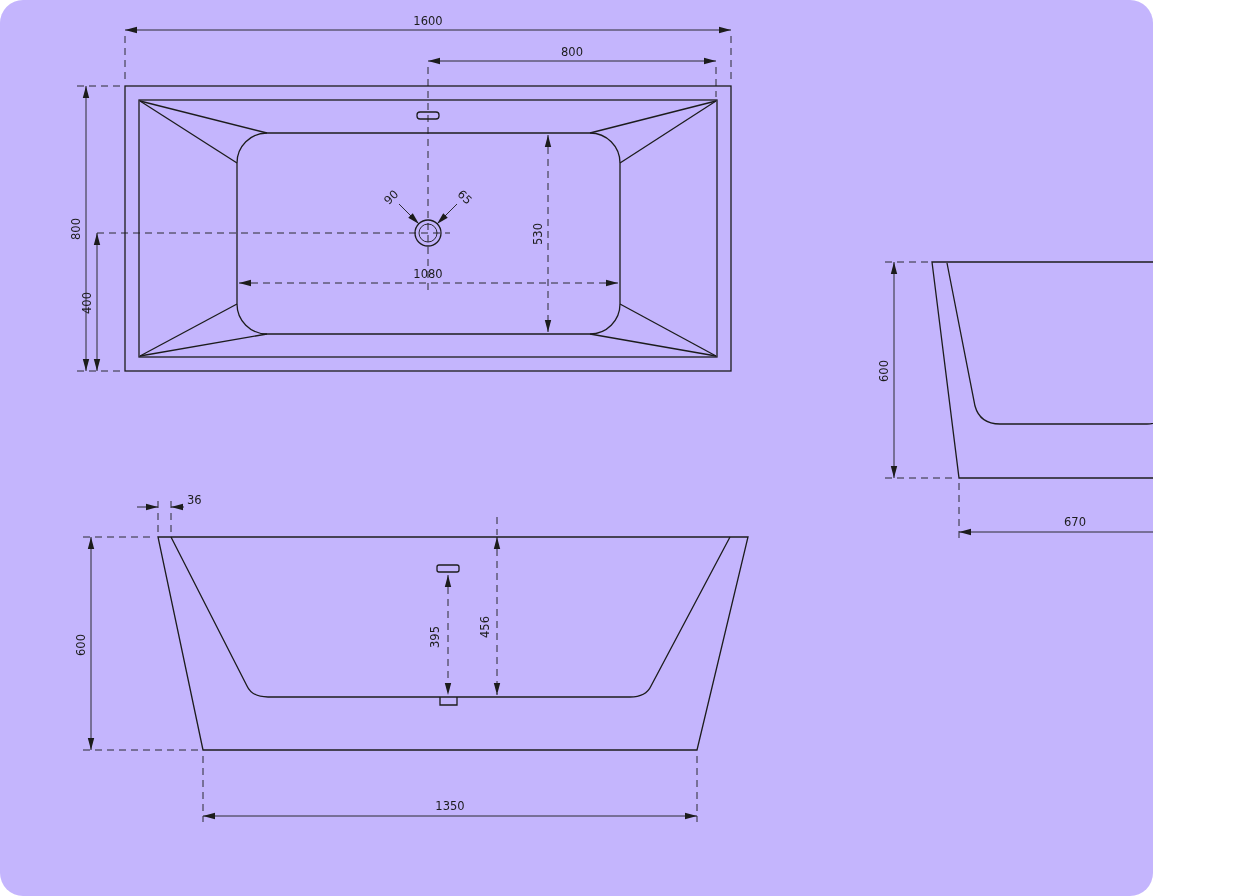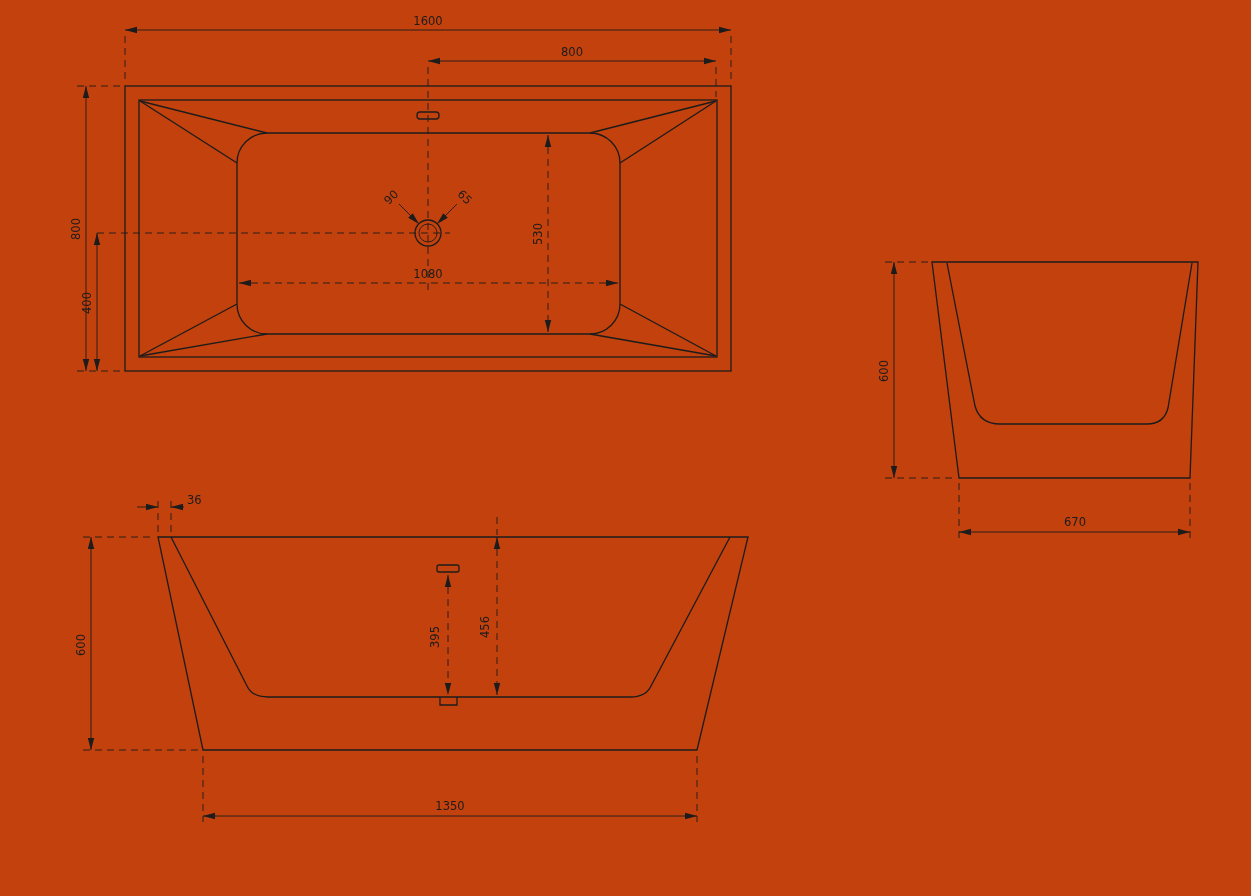--- a/index.html
+++ b/index.html
@@ -1,16 +1,16 @@
 <!DOCTYPE html>
 <html><head>
 <meta charset="utf-8">
 <style>
   html,body{margin:0;padding:0;background:#ffffff;}
-  .stage{position:relative;width:1251px;height:896px;background:#c2410c;overflow:hidden;}
+  .stage{position:relative;width:1153px;height:896px;background:#c4b5fd;overflow:hidden;border-radius:23px;}
   svg{display:block;}
   .obj{fill:none;stroke:#1c1c1c;stroke-width:1.3;}
   .thin{fill:none;stroke:#1c1c1c;stroke-width:0.9;}
   .dash{fill:none;stroke:#1c1c1c;stroke-width:0.9;stroke-dasharray:7 5;}
   .dimline{fill:none;stroke:#1c1c1c;stroke-width:0.9;}
   .dimdash{fill:none;stroke:#1c1c1c;stroke-width:0.9;stroke-dasharray:7 5;}
   text.dimtxt{font-family:"DejaVu Sans",sans-serif;font-size:11.5px;fill:#1c1c1c;text-anchor:middle;}
   text.dimtxt-start{font-family:"DejaVu Sans",sans-serif;font-size:11.5px;fill:#1c1c1c;text-anchor:start;}
 </style>
 </head>

